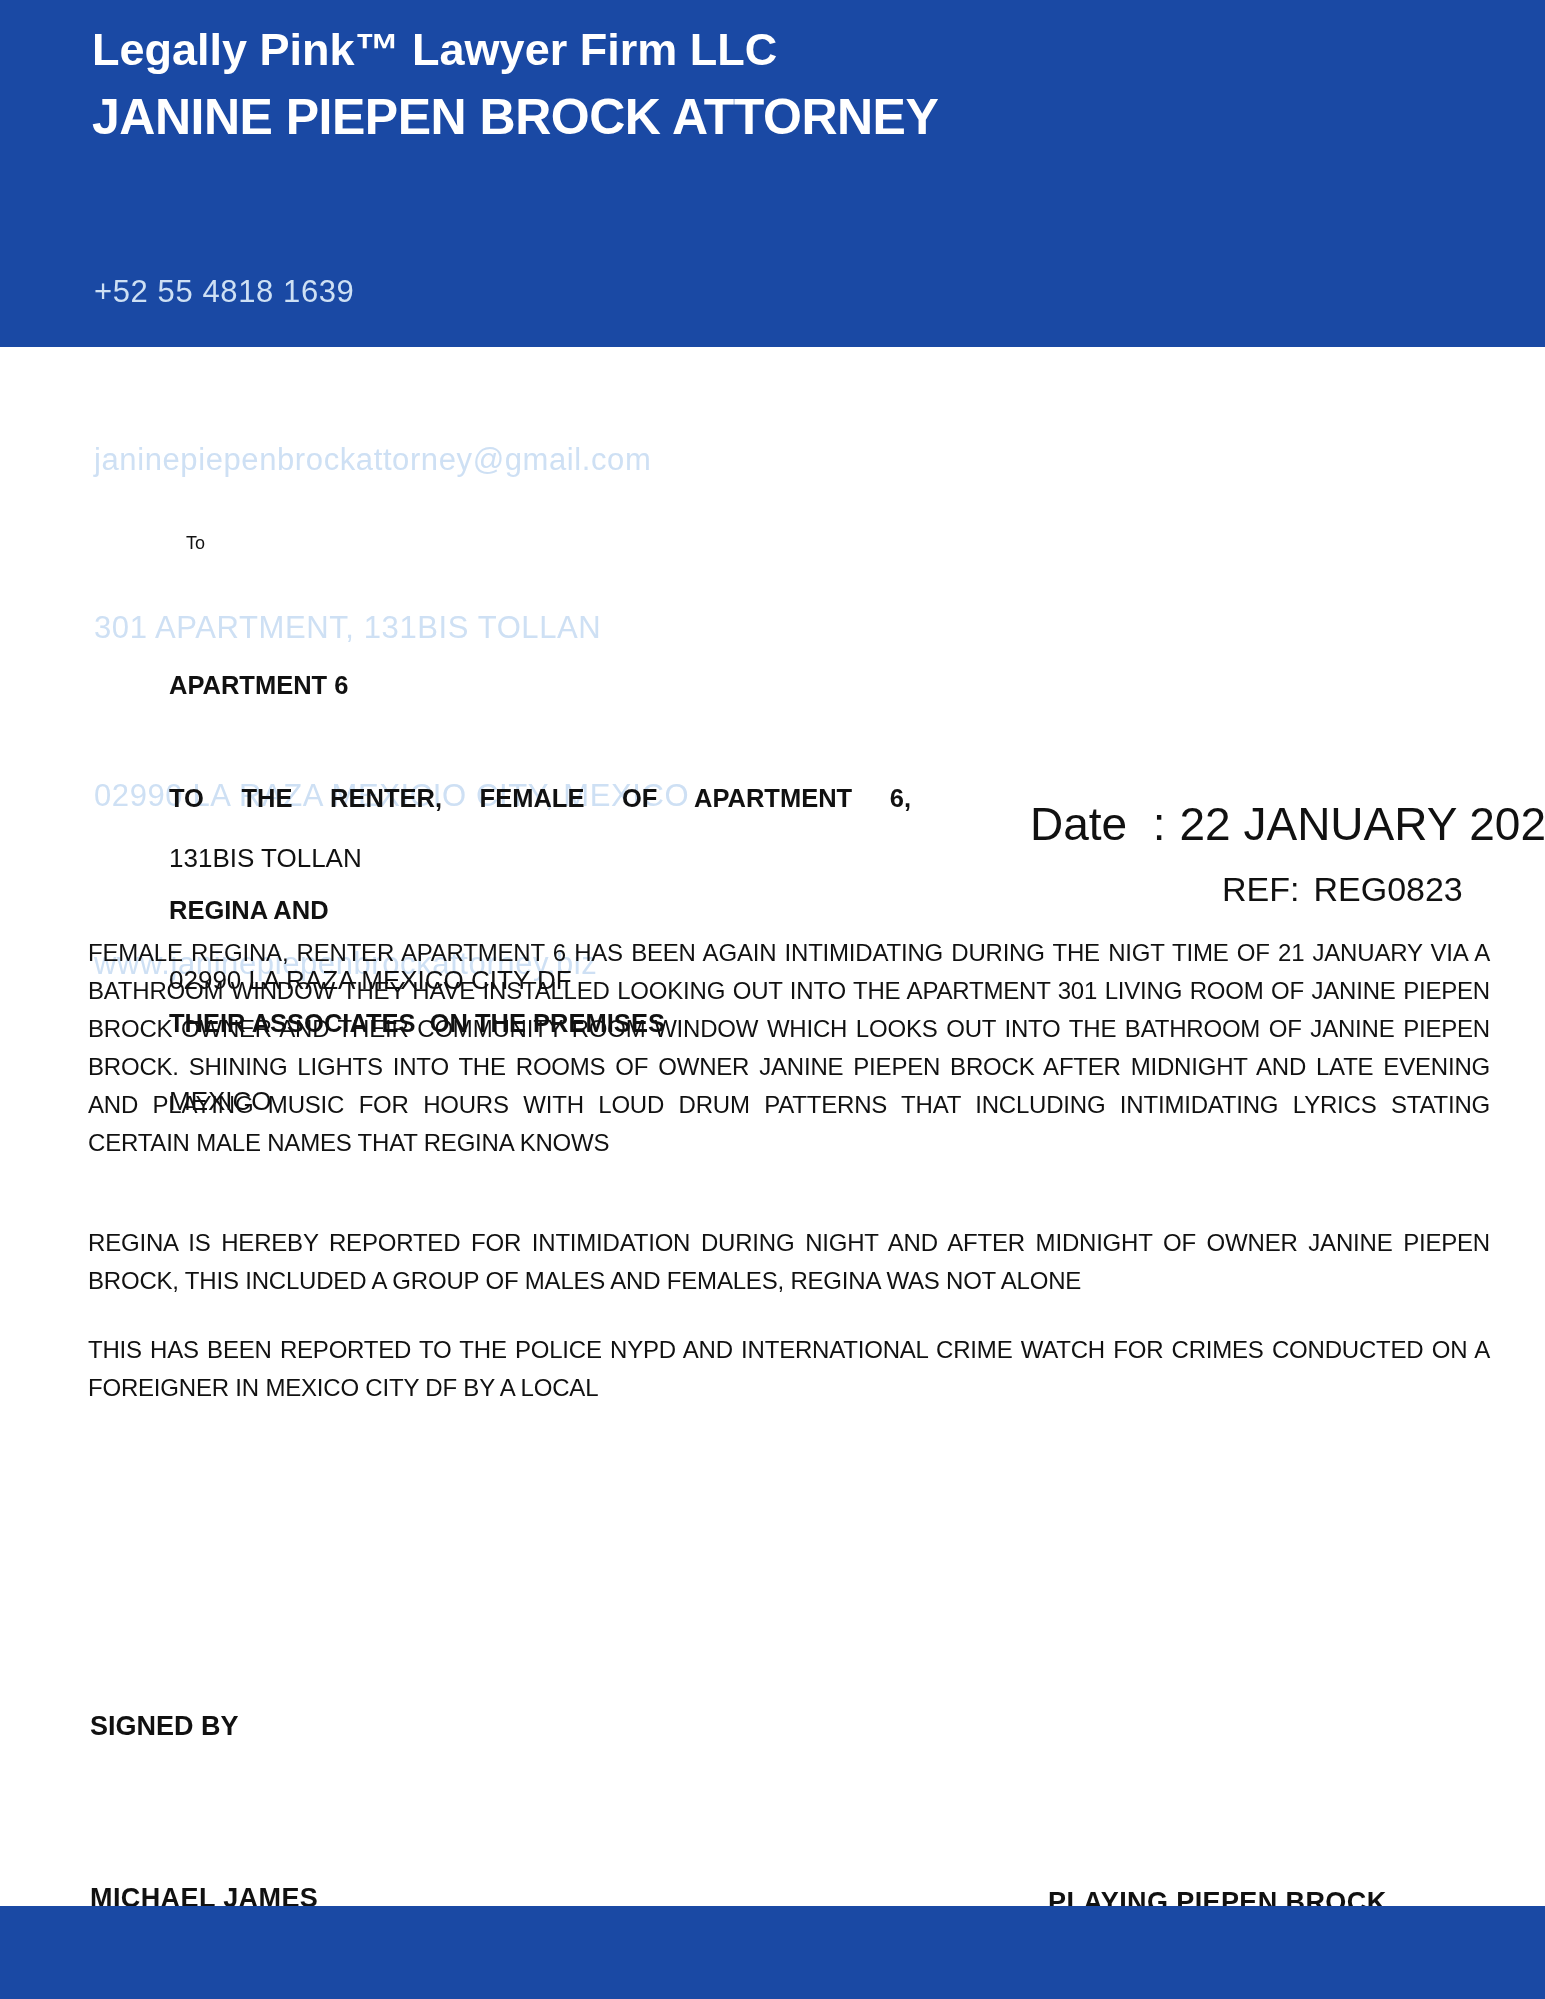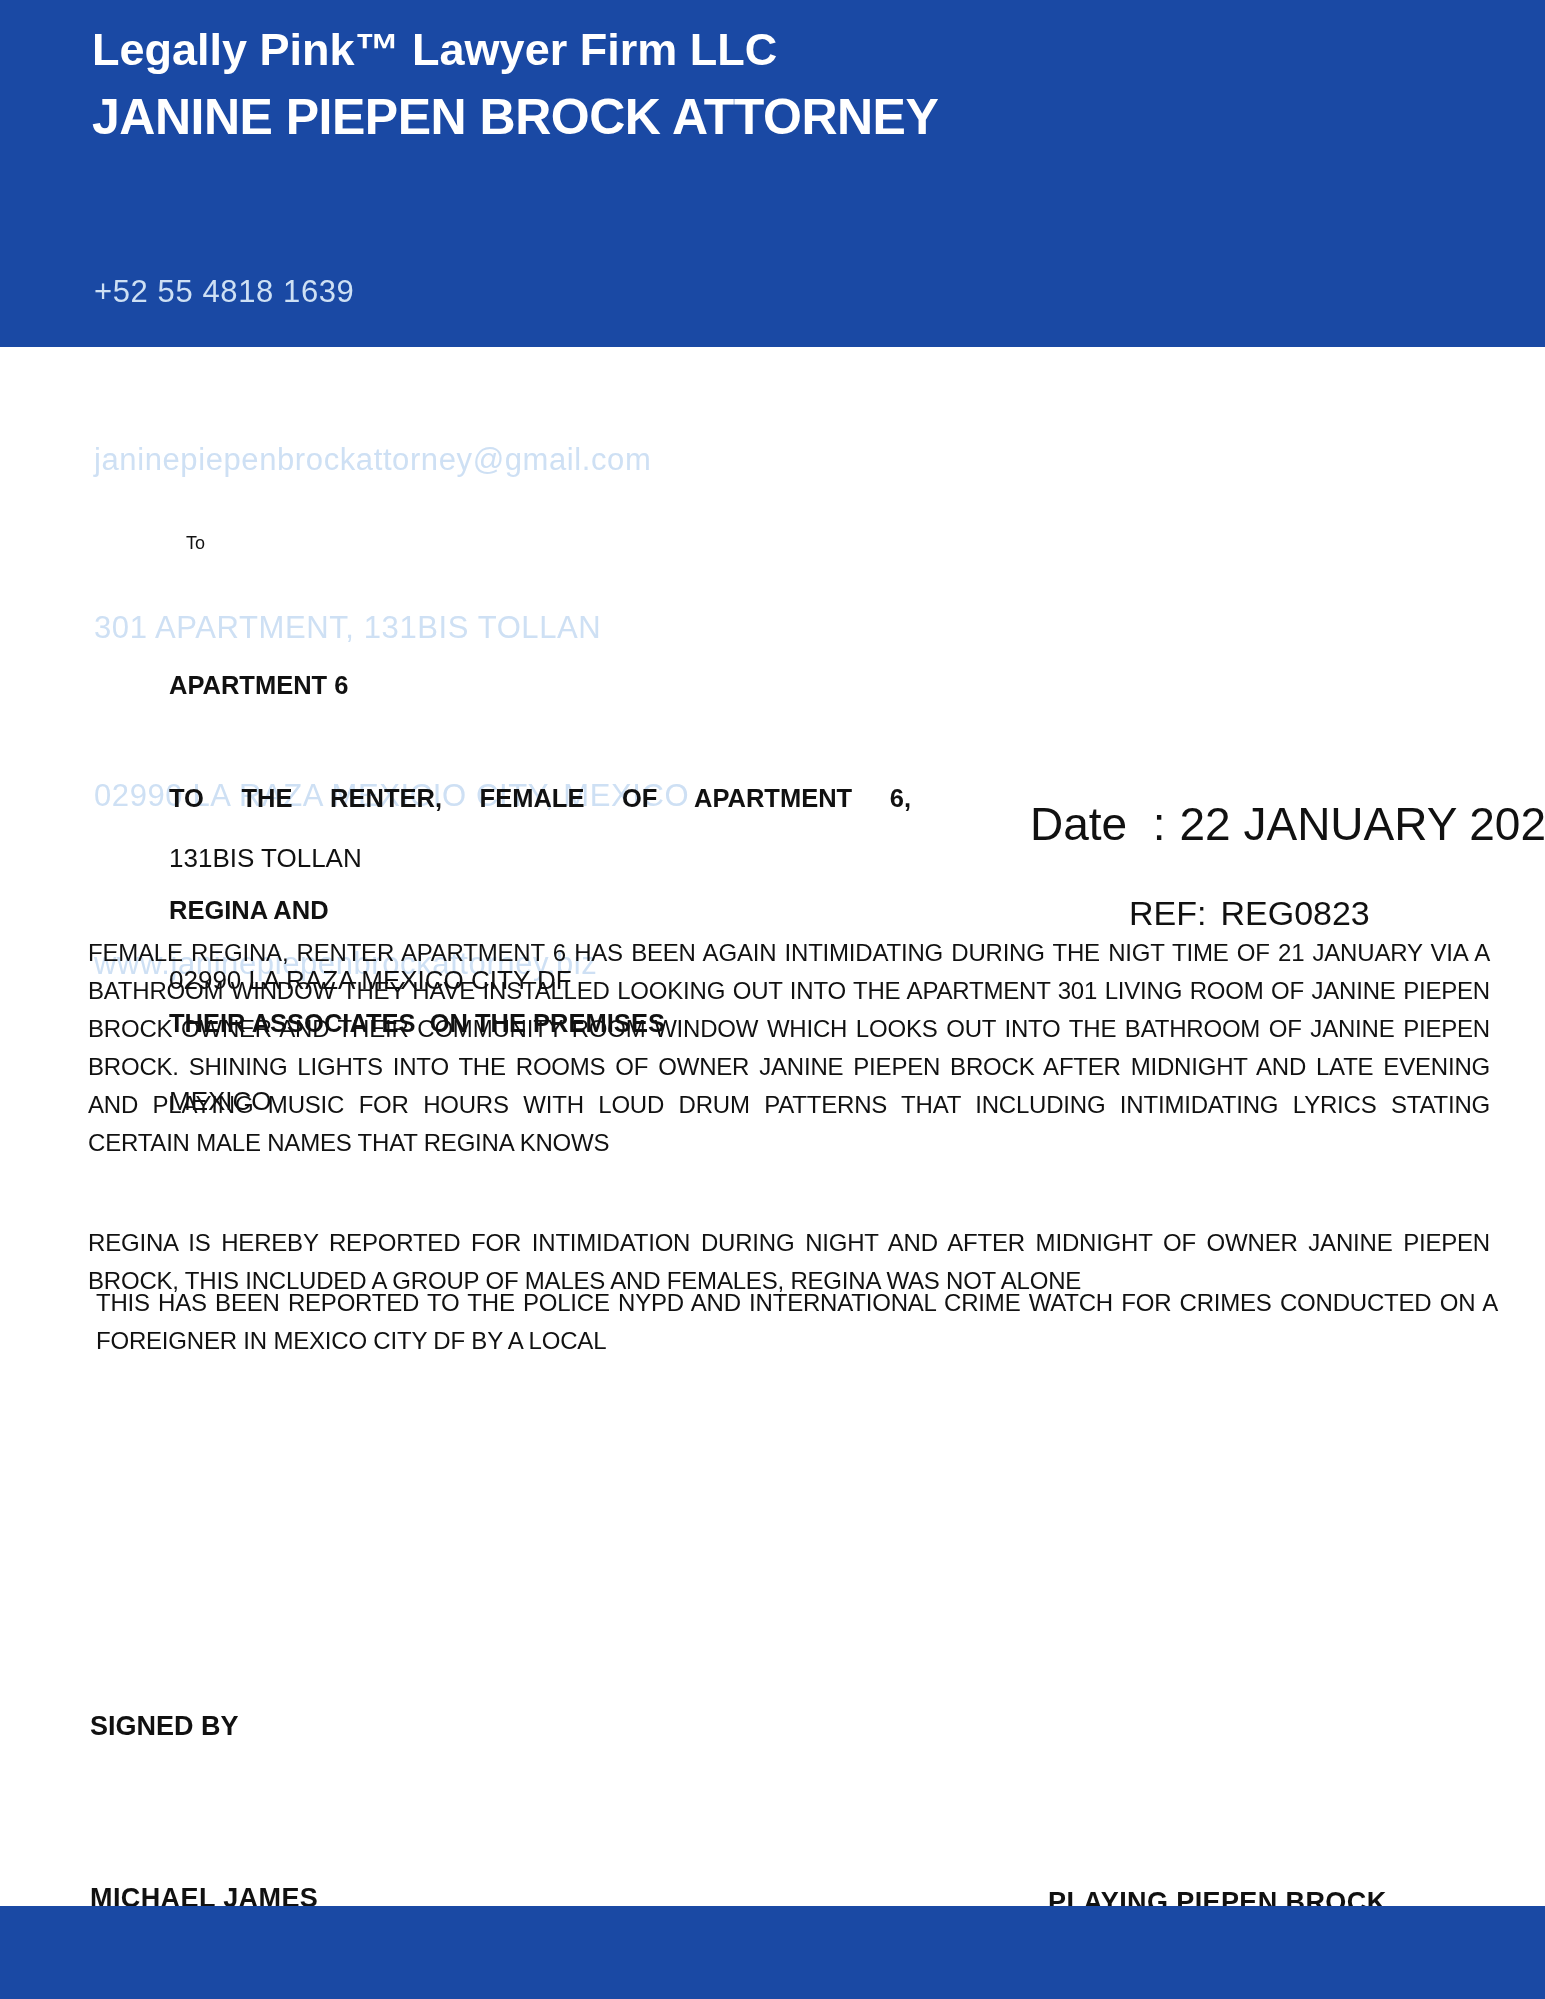--- a/index.html
+++ b/index.html
@@ -56,35 +56,35 @@
     position:absolute;left:169px;top:757px;
     font-size:26px;color:var(--ink);line-height:40.5px;
     white-space:pre-wrap;
   }
   
   .date-line{
     position:absolute;left:1030px;top:797px;
     font-size:46px;color:var(--ink);white-space:pre;
   }
   .ref-line{
-    position:absolute;left:1129px;top:870px;
-    font-size:34px;color:var(--ink);white-space:pre;margin-top:24px;
+    position:absolute;left:1222px;top:870px;
+    font-size:34px;color:var(--ink);white-space:pre;
   }
   .meta-value{margin-left:14px;}
   
   .body-par{
     position:absolute;left:88px;width:1402px;
     font-size:24px;color:var(--ink);
     line-height:38px;letter-spacing:-0.2px;
     text-align:justify;
   }
   .body-par .intro{display:block;}
   .par-1{top:934px;}
   .par-2{top:1224px;}
-  .par-3{top:1284px;margin-left:8px;}
+  .par-3{top:1331px;}
   
   .signed-by{
     position:absolute;left:90px;top:1711px;
     font-size:27px;font-weight:bold;color:var(--ink);
   }
   .sig-left{
     position:absolute;left:90px;top:1806px;
     font-size:27px;font-weight:bold;color:var(--ink);
     line-height:37px;letter-spacing:0.4px;white-space:pre;
   }

